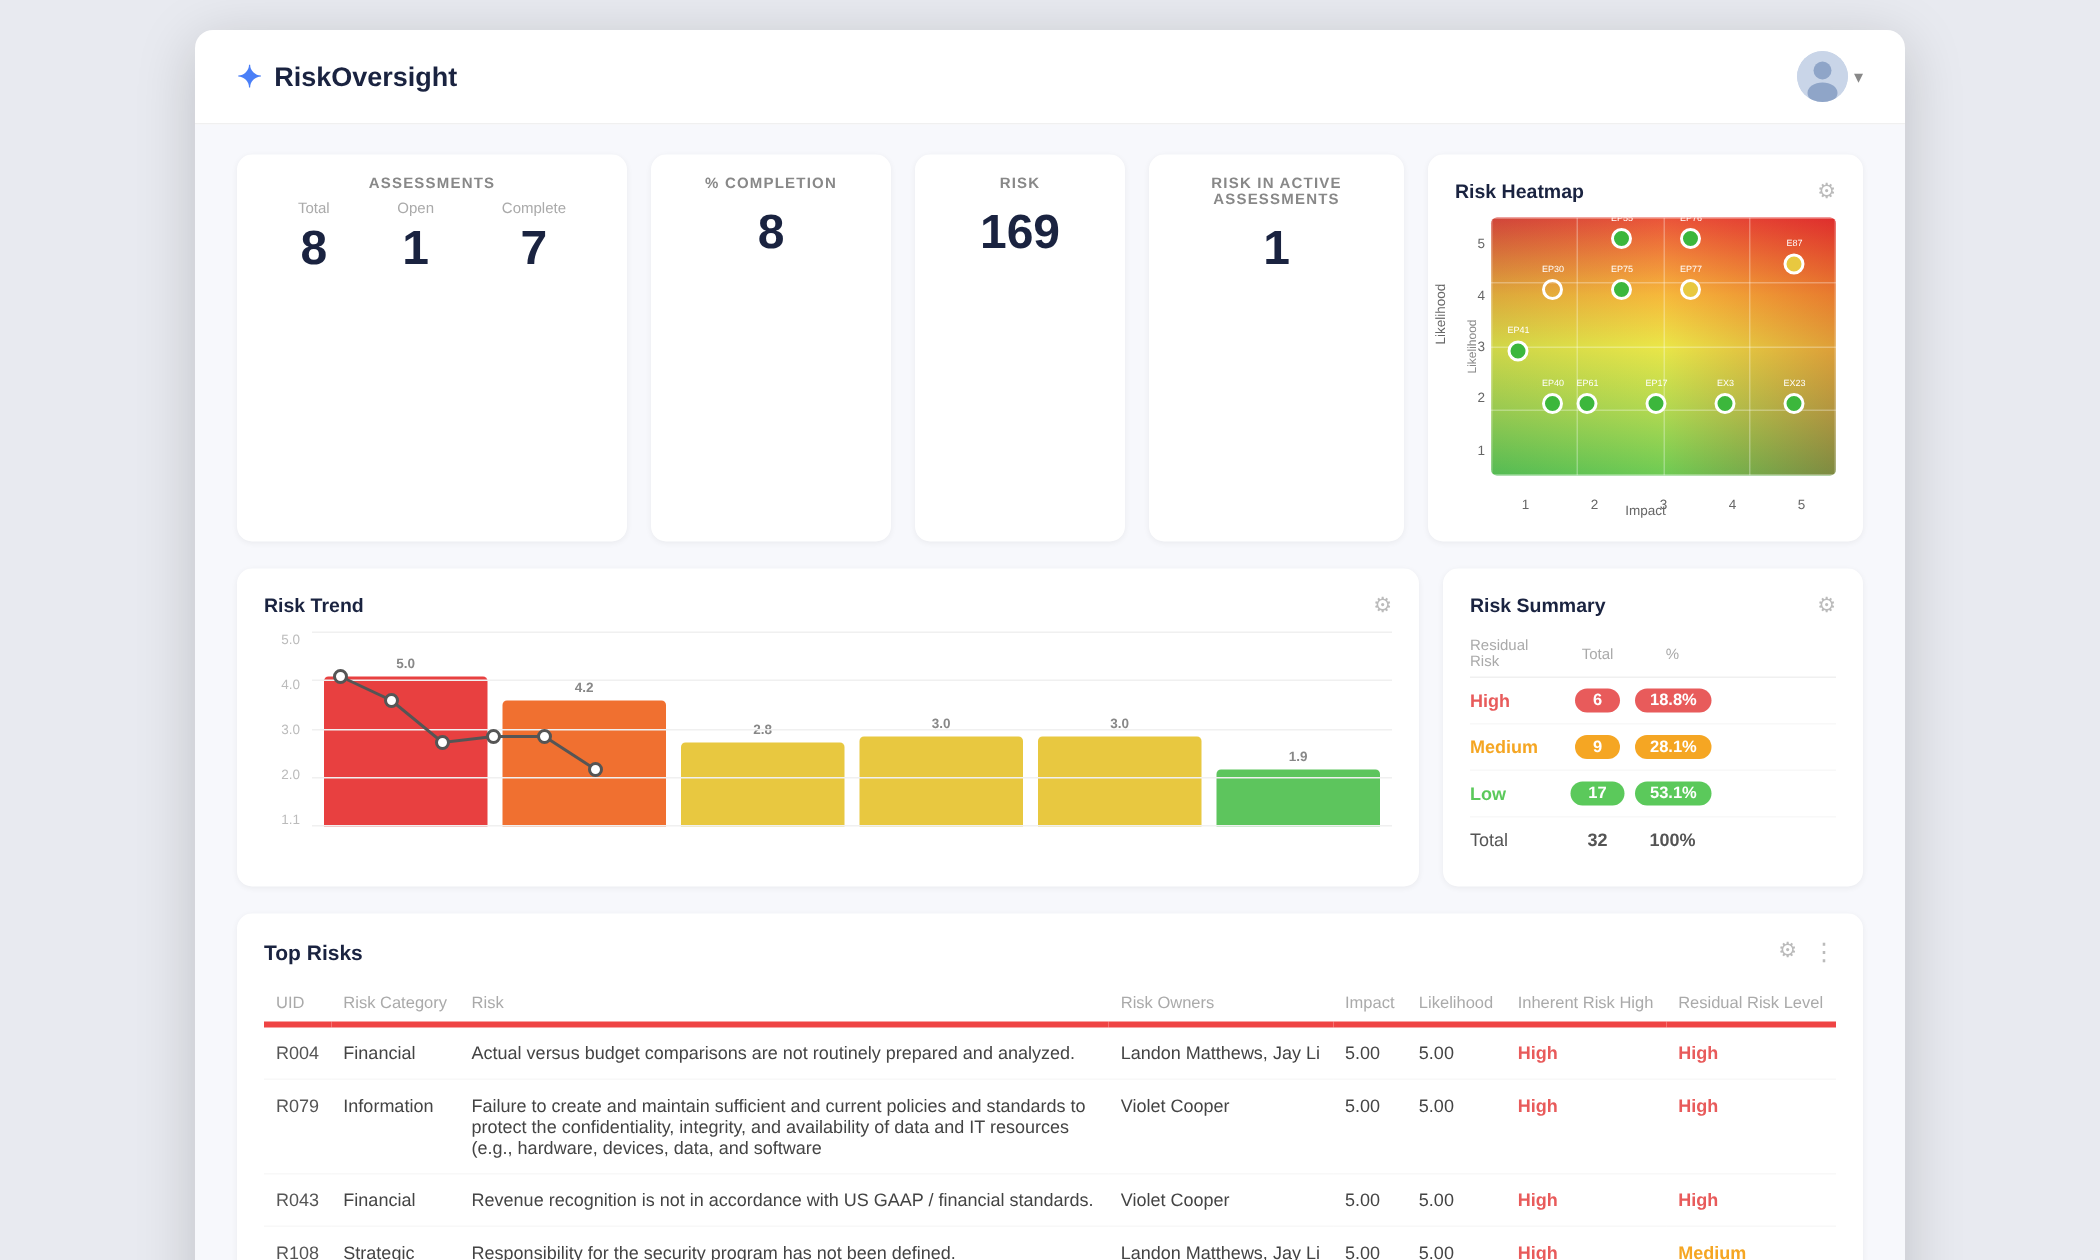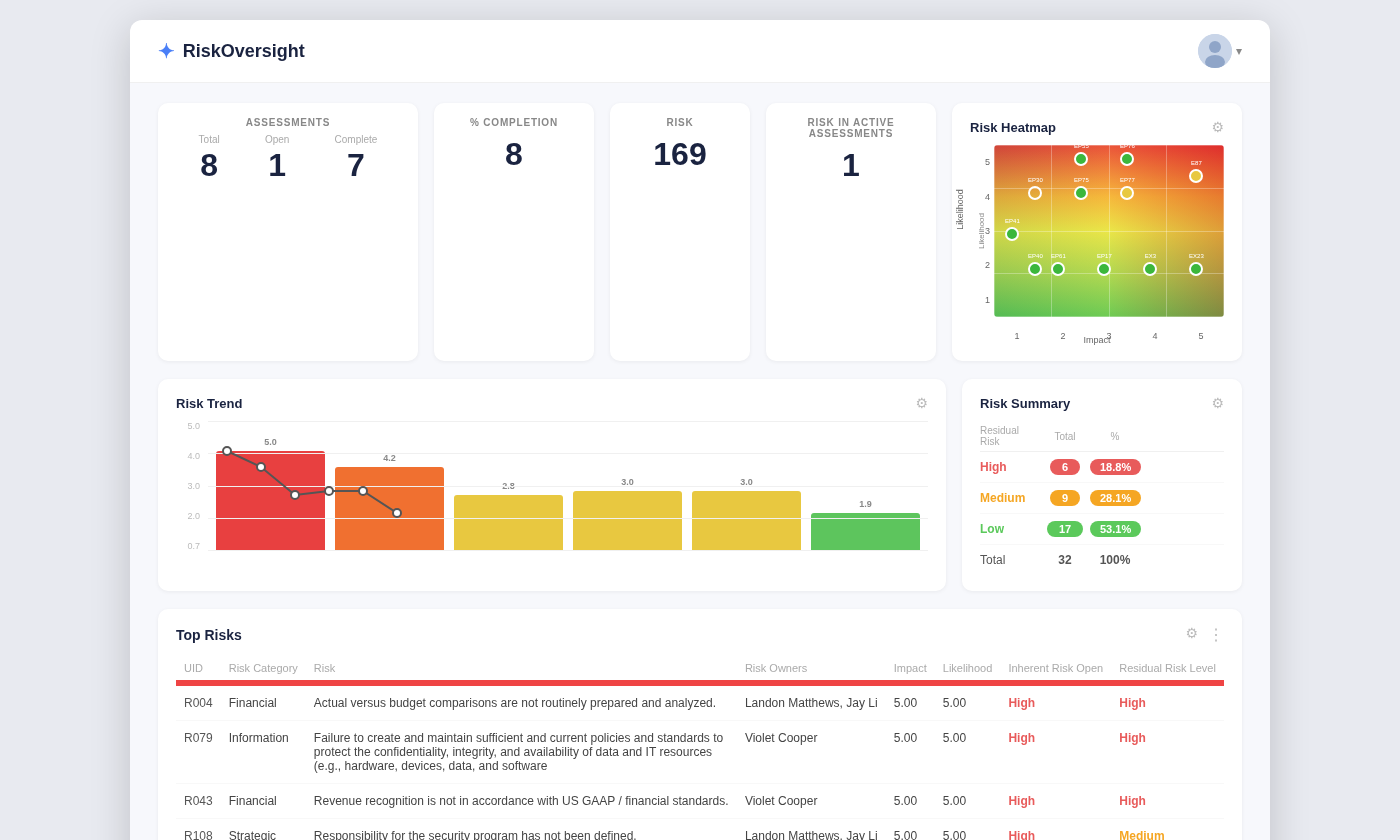--- a/index.html
+++ b/index.html
@@ -149,21 +149,21 @@
     }
     .bottom-card-header {
       display: flex;
       align-items: center;
       justify-content: space-between;
       margin-bottom: 12px;
     }
     .table-title { font-size: 14px; font-weight: 600; color: #1a2340; }
     .table-actions { display: flex; gap: 10px; }
     table { width: 100%; border-collapse: collapse; font-size: 12px; }
-    thead tr { border-bottom: 6px solid #ef4444; }
+    thead tr { border-bottom: 4px solid #ef4444; }
     th { font-size: 11px; color: #aaa; font-weight: 500; padding: 6px 8px; text-align: left; }
     td { padding: 10px 8px; color: #444; vertical-align: top; border-bottom: 1px solid #f8f8f8; }
     .tag-high { color: #e85b5b; font-weight: 600; }
     .tag-medium { color: #f5a623; font-weight: 600; }
     .uid-cell { color: #555; font-weight: 500; }
   </style>
 </head>
 <body>
 
 <div class="browser-frame">
@@ -326,21 +326,21 @@
           <span class="card-title">Risk Trend</span>
           <span class="gear-icon">⚙</span>
         </div>
         <div style="display:flex;gap:8px;">
 
           <div style="display:flex;flex-direction:column;justify-content:space-between;height:150px;align-items:flex-end;padding-bottom:20px;min-width:24px;">
             <span style="font-size:9px;color:#bbb;">5.0</span>
             <span style="font-size:9px;color:#bbb;">4.0</span>
             <span style="font-size:9px;color:#bbb;">3.0</span>
             <span style="font-size:9px;color:#bbb;">2.0</span>
-            <span style="font-size:9px;color:#bbb;">0.7</span>
+            <span style="font-size:9px;color:#bbb;">1.1</span>
           </div>
 
           <div style="flex:1;position:relative;height:150px;">
 
             <div style="position:absolute;top:0;left:0;right:0;bottom:20px;display:flex;flex-direction:column;justify-content:space-between;pointer-events:none;">
               <div style="height:1px;background:#f0f0f0;width:100%;"></div>
               <div style="height:1px;background:#f0f0f0;width:100%;"></div>
               <div style="height:1px;background:#f0f0f0;width:100%;"></div>
               <div style="height:1px;background:#f0f0f0;width:100%;"></div>
               <div style="height:1px;background:#f0f0f0;width:100%;"></div>
@@ -456,21 +456,21 @@
       </div>
       <table>
         <thead>
           <tr>
             <th>UID</th>
             <th>Risk Category</th>
             <th>Risk</th>
             <th>Risk Owners</th>
             <th>Impact</th>
             <th>Likelihood</th>
-            <th>Inherent Risk Open</th>
+            <th>Inherent Risk High</th>
             <th>Residual Risk Level</th>
           </tr>
         </thead>
         <tbody>
           <tr>
             <td class="uid-cell">R004</td>
             <td>Financial</td>
             <td>Actual versus budget comparisons are not routinely prepared and analyzed.</td>
             <td>Landon Matthews, Jay Li</td>
             <td>5.00</td>

